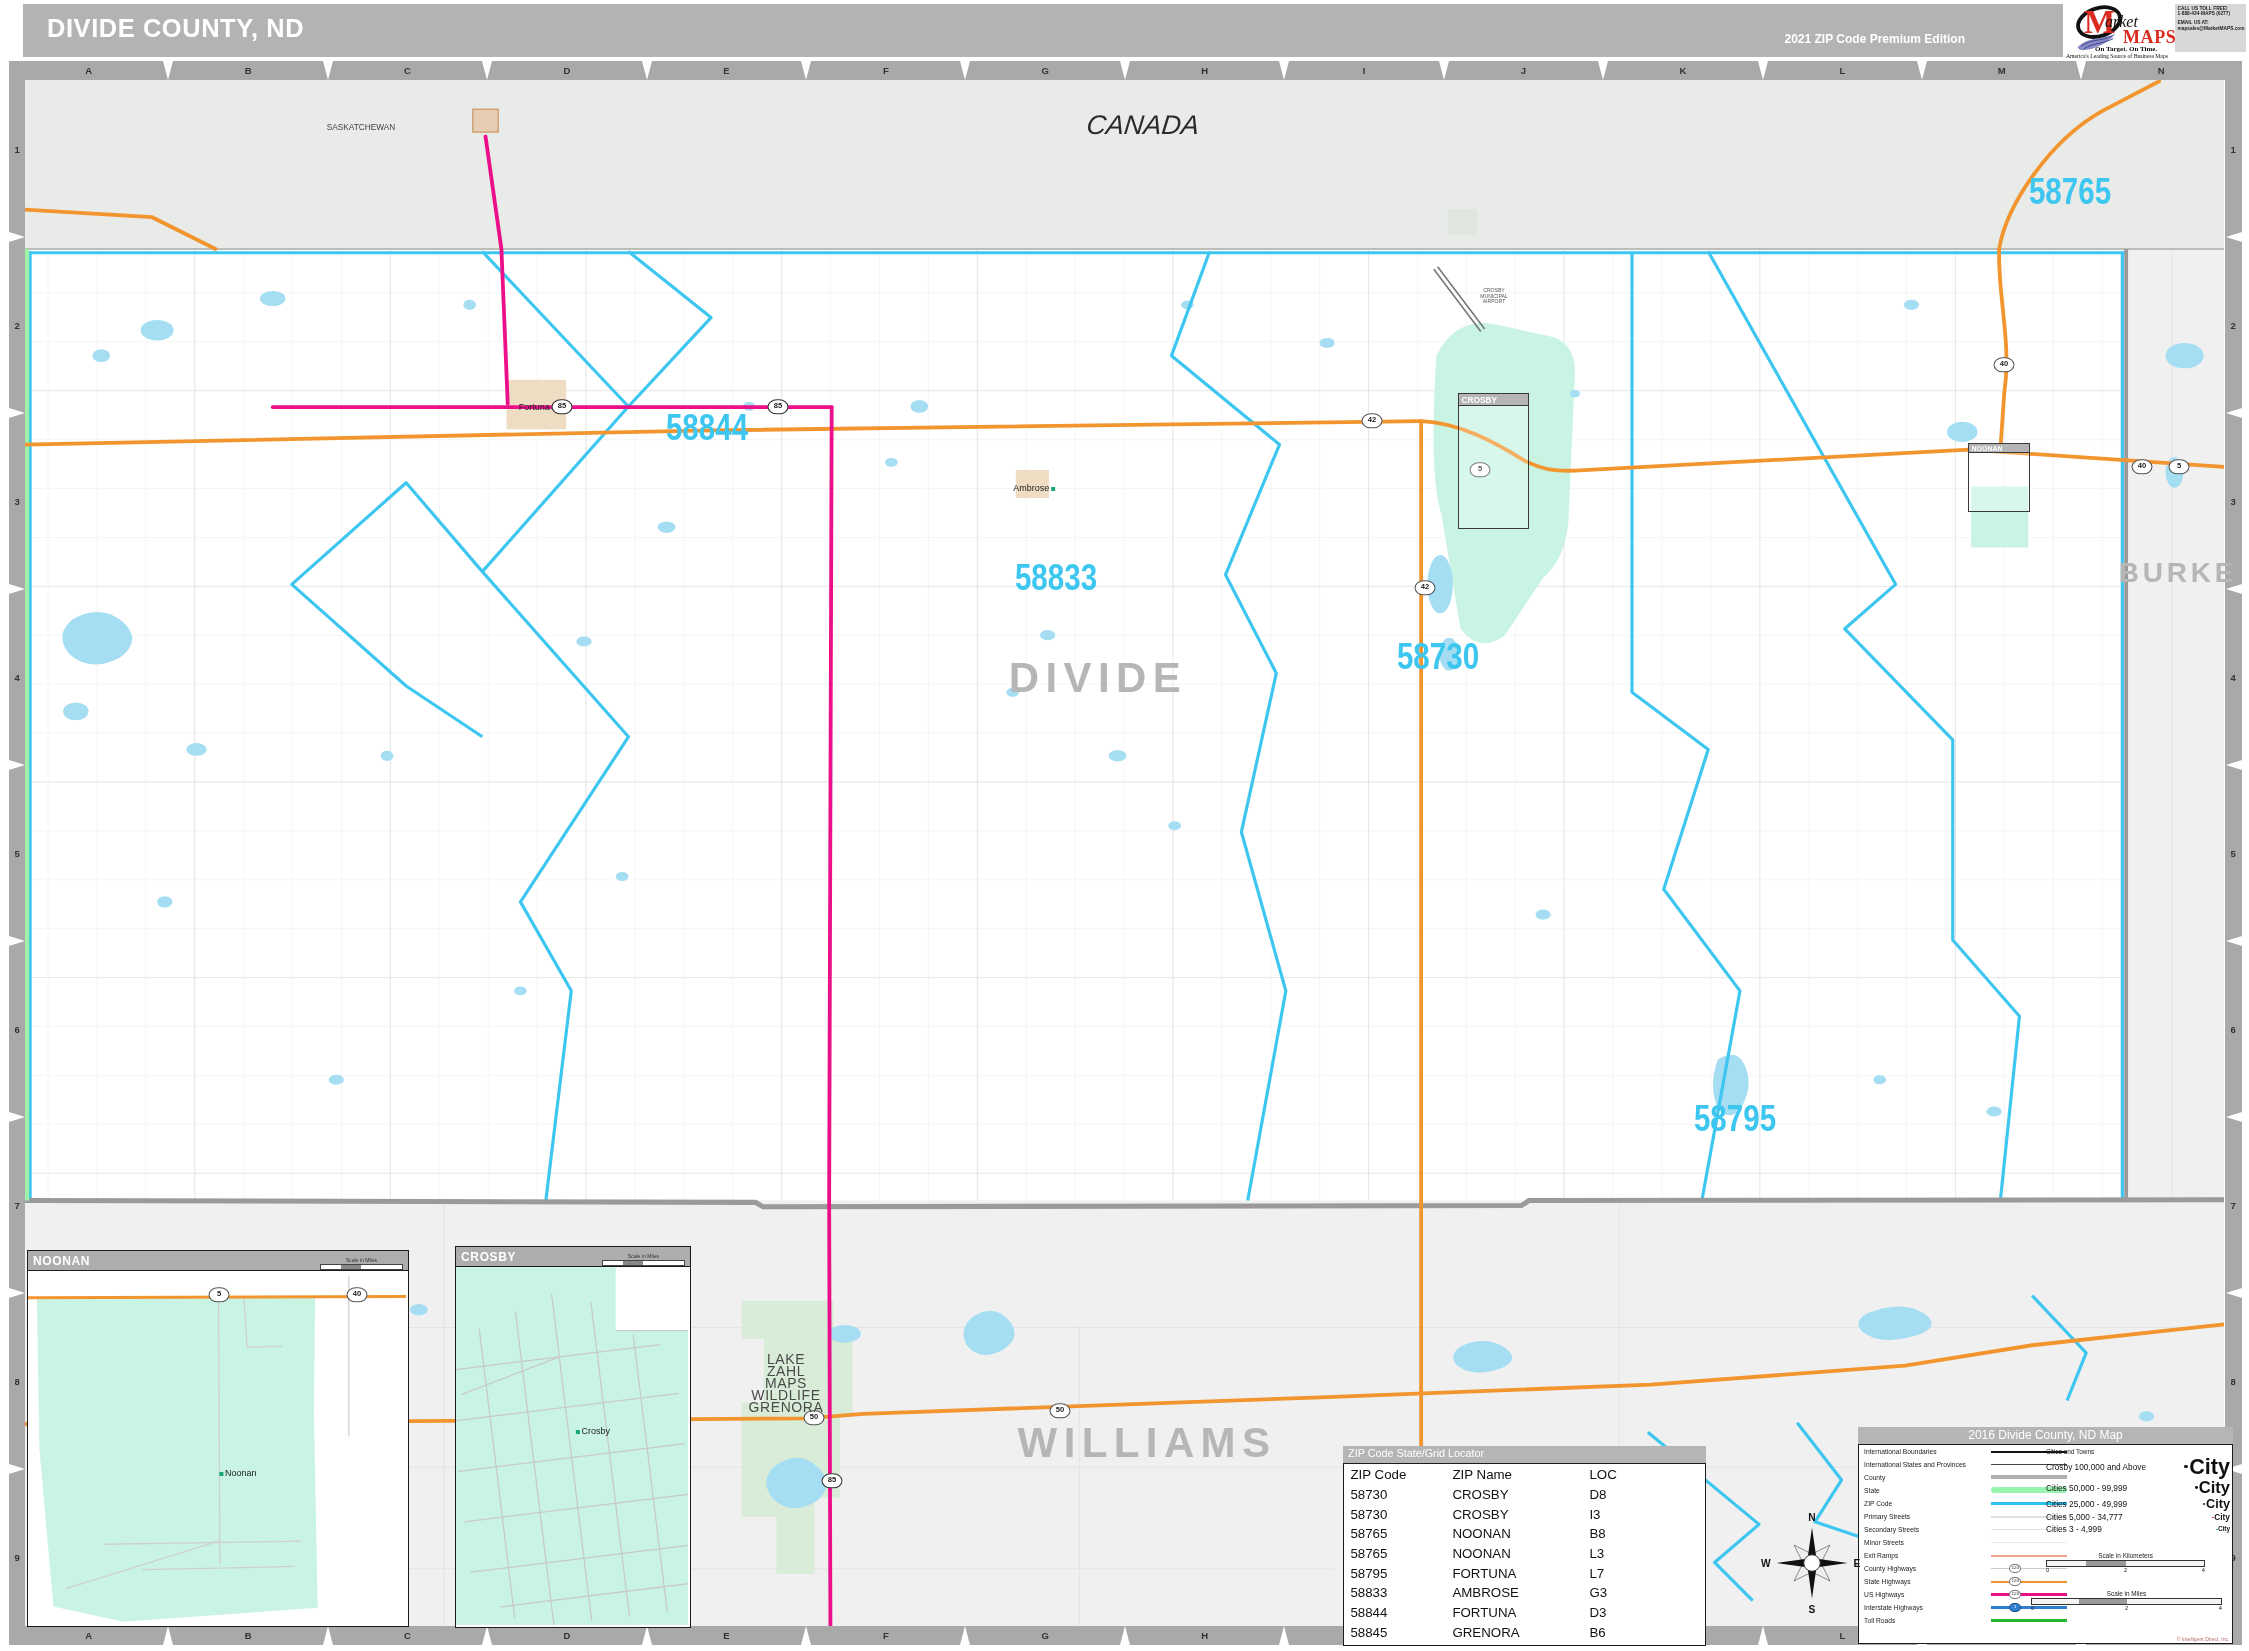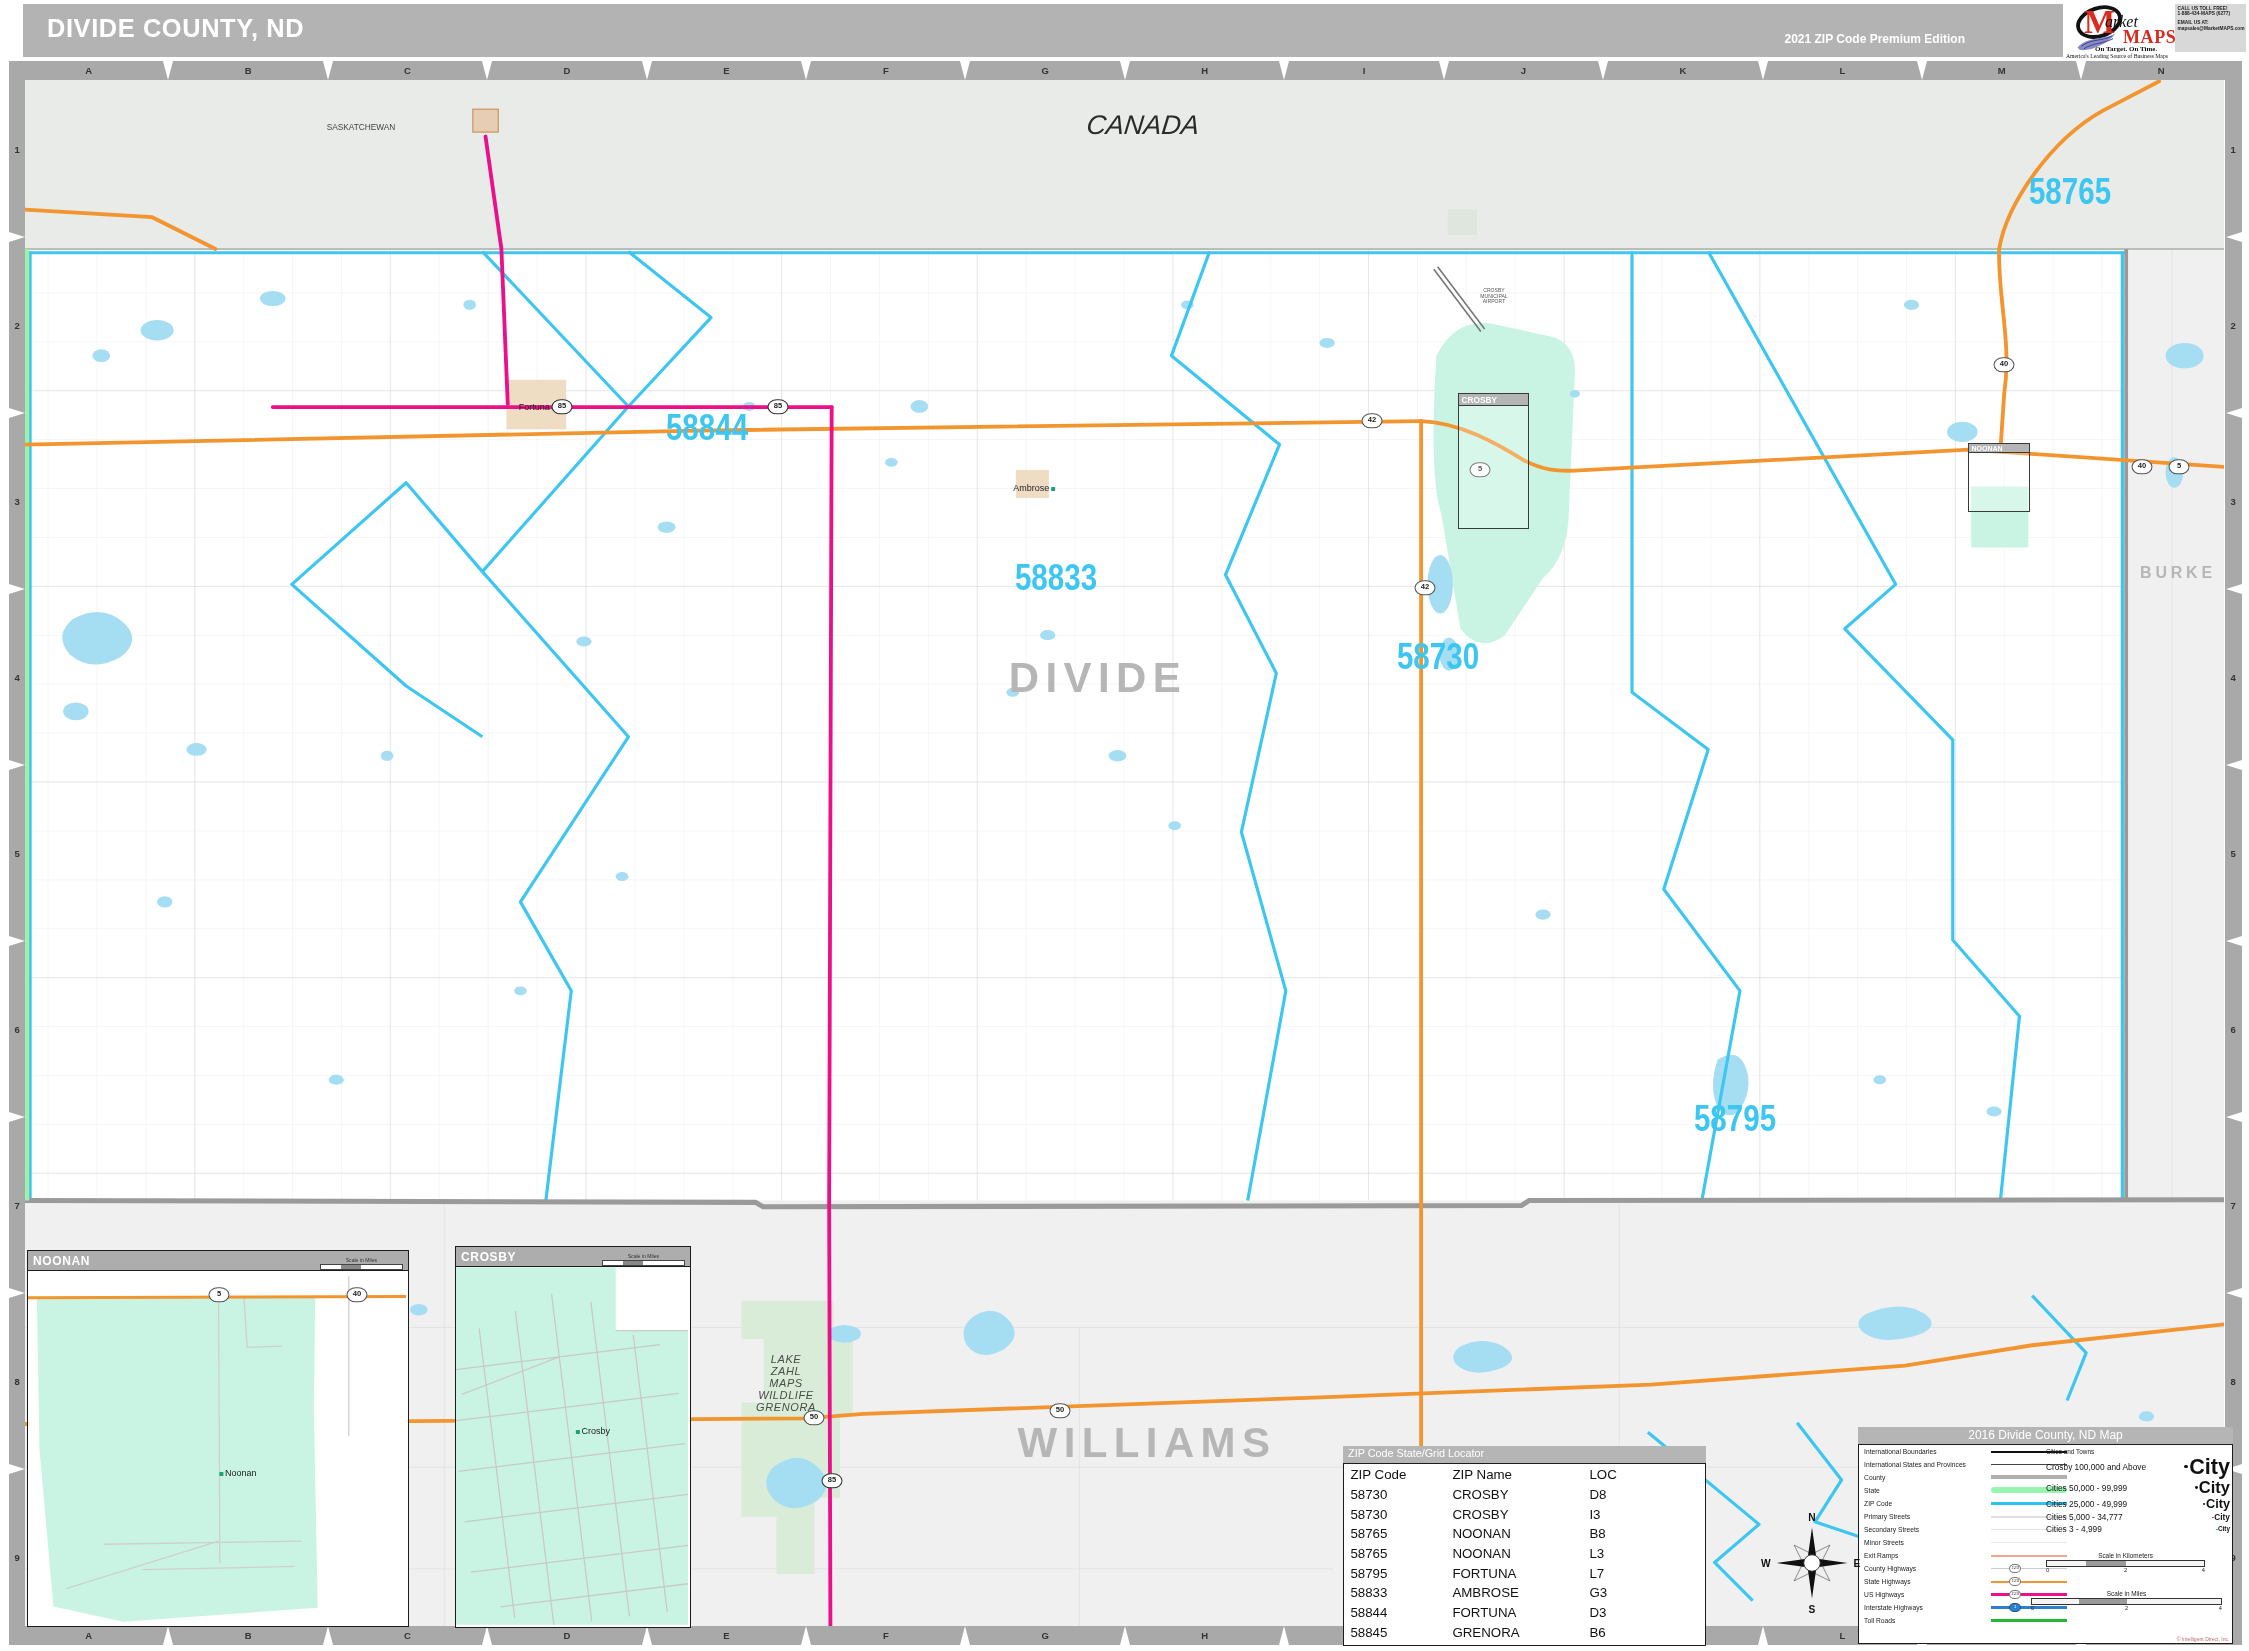--- a/index.html
+++ b/index.html
@@ -42,34 +42,34 @@
       border-top:5.1px solid transparent;border-bottom:5.1px solid transparent;border-right:16.5px solid #fff;}
 
   
   #mapsvg{left:25.4px;top:80px;}
 
   .region-label{color:#b6b6b6;font-weight:bold;transform:translate(-50%,-50%);white-space:nowrap;}
   #lbl-canada{left:1143px;top:125px;font-size:27px;font-style:italic;color:#2b2b2b;font-weight:normal;transform:translate(-50%,-50%) skewX(-6deg);}
   #lbl-sask{left:361px;top:127px;font-size:8.3px;color:#444;font-weight:normal;}
   #lbl-divide{left:1098px;top:678px;font-size:42px;letter-spacing:6.4px;}
   #lbl-williams{left:1147px;top:1443px;font-size:42px;letter-spacing:6.4px;}
-  #lbl-burke{left:2178px;top:573px;font-size:16px;letter-spacing:3.8px;}
+  #lbl-burke{left:2178px;top:573px;font-size:28px;letter-spacing:3.8px;}
 
   .zip-label{position:absolute;color:#3cc6f0;font-size:36px;font-weight:bold;transform:translate(-50%,-50%) scaleX(.82);white-space:nowrap;}
 
   .town{position:absolute;transform:translate(-50%,-50%);white-space:nowrap;font-size:9px;color:#222;}
   .town-dot{display:inline-block;width:3.8px;height:3.8px;background:#17a477;margin-left:1.9px;border-radius:0.6px;}
 
   .badge{position:absolute;transform:translate(-50%,-50%);background:#fff;border:1.3px solid #555;
          width:19px;height:13.3px;border-radius:50% / 55%;text-align:center;font-size:7.6px;font-weight:bold;
          line-height:11.4px;color:#222;}
   .badge-us{border-color:#333;}
 
   #refuge-label{left:786px;top:1383px;transform:translate(-50%,-50%);text-align:center;
-      font-size:11px;font-style:italic;color:#4a4a4a;line-height:12px;letter-spacing:0.6px;}
+      font-size:14px;color:#4a4a4a;line-height:12px;letter-spacing:0.6px;}
   #airport-label{left:1494px;top:297px;transform:translate(-50%,-50%);text-align:center;
       font-size:5.1px;color:#555;line-height:5.7px;}
 
   
   .maplink{position:absolute;border:1.9px solid #3a3a3a;background:rgba(255,255,255,.25);box-sizing:border-box;}
   .maplink .mlhead{background:#b5b5b5;color:#fff;font-weight:bold;padding:0.6px 2.5px;border-bottom:1.3px solid #3a3a3a;}
   #link-crosby{left:1458px;top:393px;width:71px;height:136px;}
   #link-crosby .mlhead{font-size:8.3px;}
   #link-noonan{left:1968px;top:443px;width:62px;height:69px;}
   #link-noonan .mlhead{font-size:7px;}

